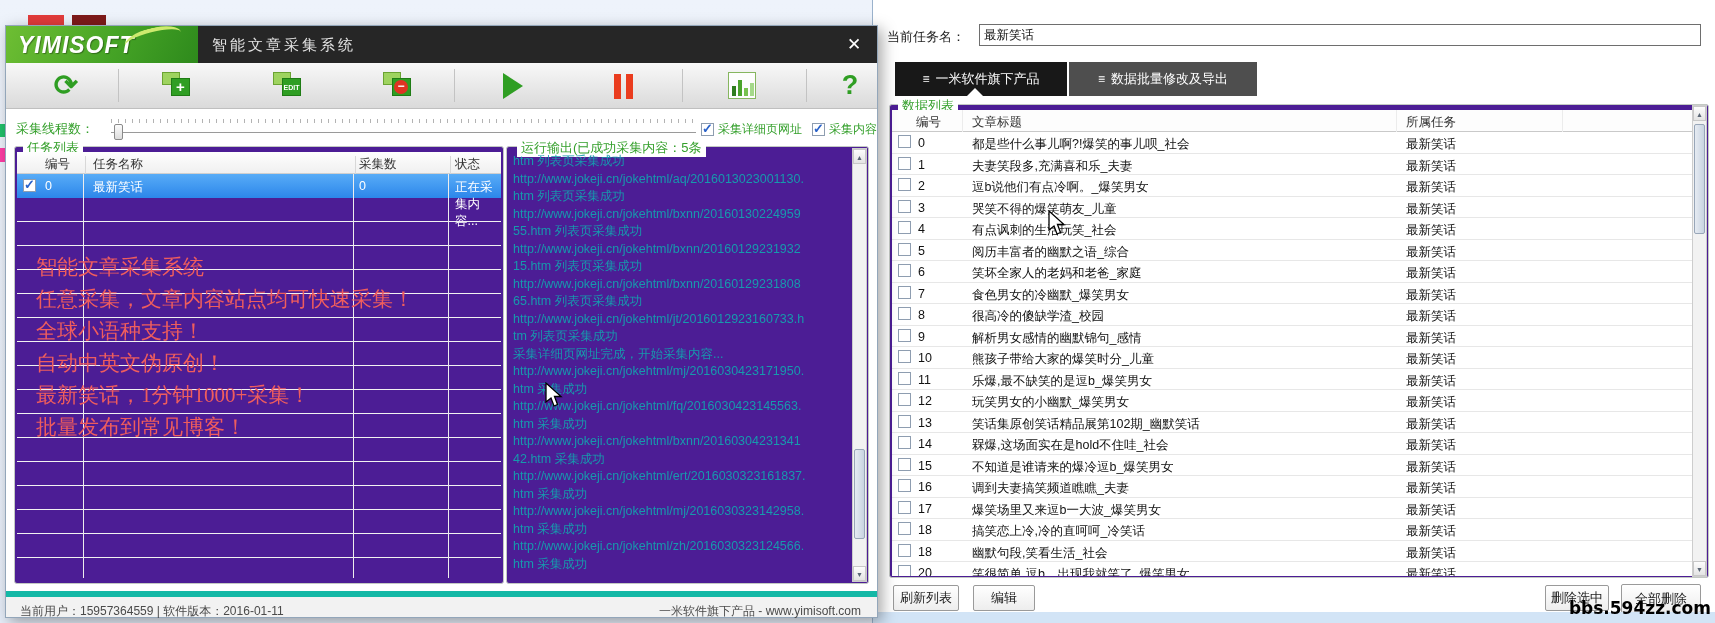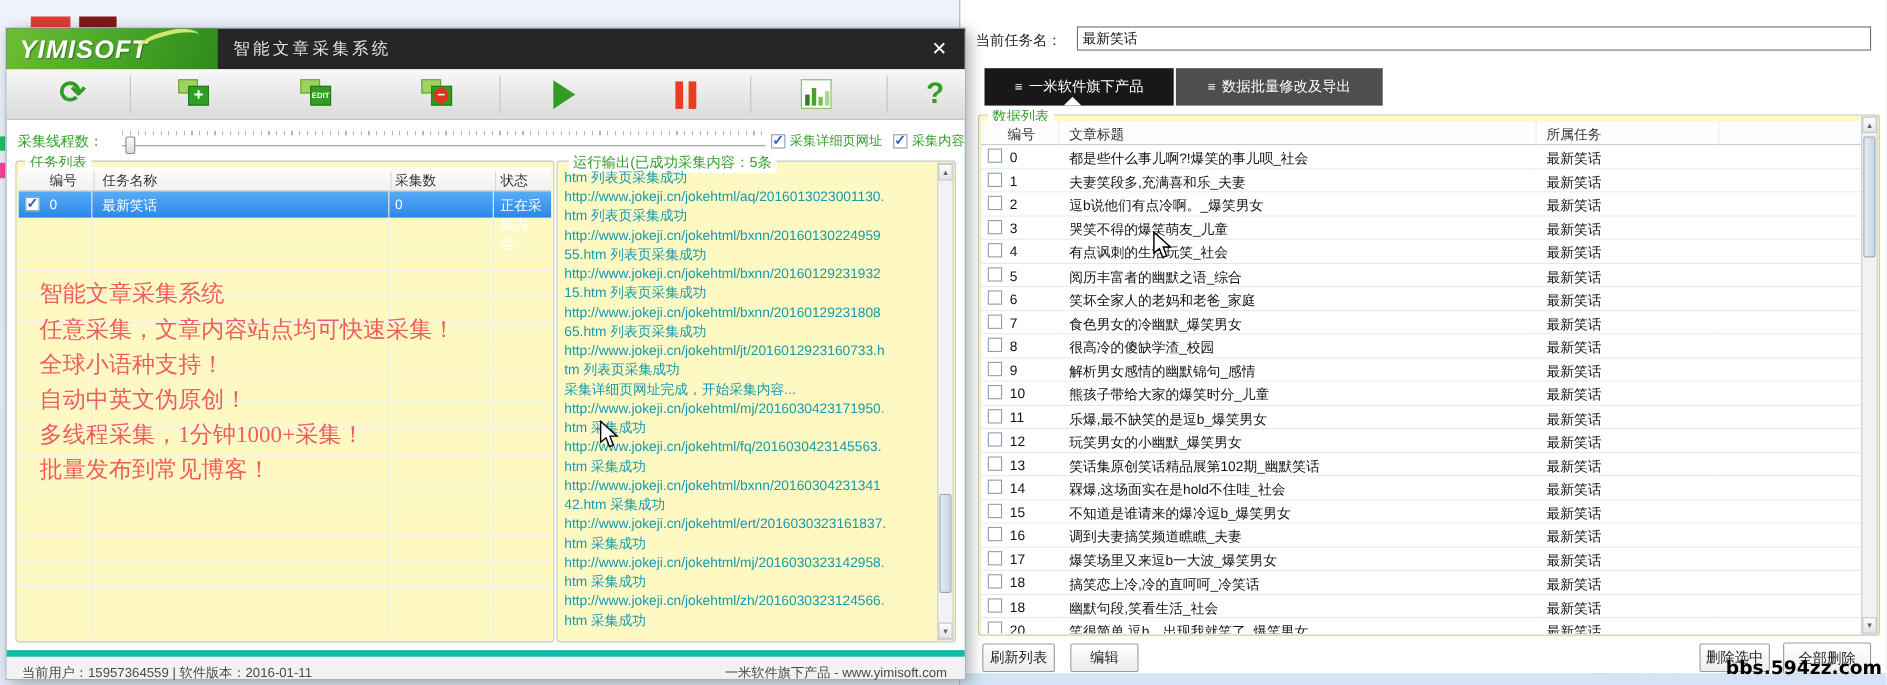--- a/index.html
+++ b/index.html
@@ -48,21 +48,21 @@
   .lbl-green{color:#35a02c;font-size:13px}
   .c-threadlabel{left:10px;top:6px}
   .c-ticks{left:105px;top:5px;width:585px;height:4px;background:repeating-linear-gradient(90deg,#b3b3b3 0 1px,transparent 1px 7px)}
   .c-groove{left:105px;top:18px;width:585px;height:1px;background:#9a9a9a}
   .c-thumb{left:108px;top:10px;width:9px;height:16px;background:linear-gradient(#fcfcfc,#dcdcdc);border:1px solid #8a8a8a;border-radius:2px}
   .cb{display:inline-block;width:13px;height:13px;background:#fff;border:1px solid #8e9db0;position:relative;vertical-align:-2px}
   .cb.checked::after{content:"✓";position:absolute;left:0px;top:-3px;font-size:13px;font-weight:bold;color:#2a62c9}
   .opt1{left:695px;top:6px}.opt2{left:806px;top:6px}
   .opt-label{font-size:12px;color:#35a02c;margin-left:4px;vertical-align:1px}
 
-  .groupbox{border:1px solid #c3c9c3;border-radius:3px;background:#fef9c3}
+  .groupbox{border:1px solid #c3c9c3;border-radius:3px;background:#4c1d95}
   .gb-label{position:absolute;top:-8px;background:#fff;padding:0 4px;font-size:13px;color:#35a02c;white-space:nowrap}
   .c-taskpanel{left:8px;top:120px;width:490px;height:438px}
   .c-outputpanel{left:500px;top:120px;width:363px;height:438px}
 
   .t-header{left:2px;top:5px;width:484px;height:22px;background:linear-gradient(#fefefe,#f0f0f0);border-bottom:1px solid #cfcfcf;font-size:12.5px;color:#333}
   .t-header span{position:absolute;top:4px}
   .th-sep{position:absolute;top:2px;width:1px;height:18px;background:#d8d8d8}
   .t-grid{left:2px;top:51px;width:484px;height:380px;
     background:repeating-linear-gradient(180deg,transparent 0 23px,#f1f1f1 23px 24px)}
   .t-vline{top:27px;width:1px;height:404px;background:#ededed}
@@ -210,21 +210,21 @@
       <div class="abs t-vline" style="left:68px"></div>
       <div class="abs t-vline" style="left:338px"></div>
       <div class="abs t-vline" style="left:433px"></div>
     </div>
 
     <div class="abs" id="promo">
         <div class="promo-line">智能文章采集系统</div>
         <div class="promo-line">任意采集，文章内容站点均可快速采集！</div>
         <div class="promo-line">全球小语种支持！</div>
         <div class="promo-line">自动中英文伪原创！</div>
-        <div class="promo-line">多线程采集，1分钟1000+采集！</div>
+        <div class="promo-line">最新笑话，1分钟1000+采集！</div>
         <div class="promo-line">批量发布到常见博客！</div>
       </div>
 
     <div class="abs groupbox c-outputpanel">
       <span class="gb-label" style="left:10px">运行输出(已成功采集内容：5条</span>
       <div class="abs" id="log-lines">
           <div class="log-line">htm 列表页采集成功</div>
           <div class="log-line">http://www.jokeji.cn/jokehtml/aq/2016013023001130.</div>
           <div class="log-line">htm 列表页采集成功</div>
           <div class="log-line">http://www.jokeji.cn/jokehtml/bxnn/20160130224959</div>

